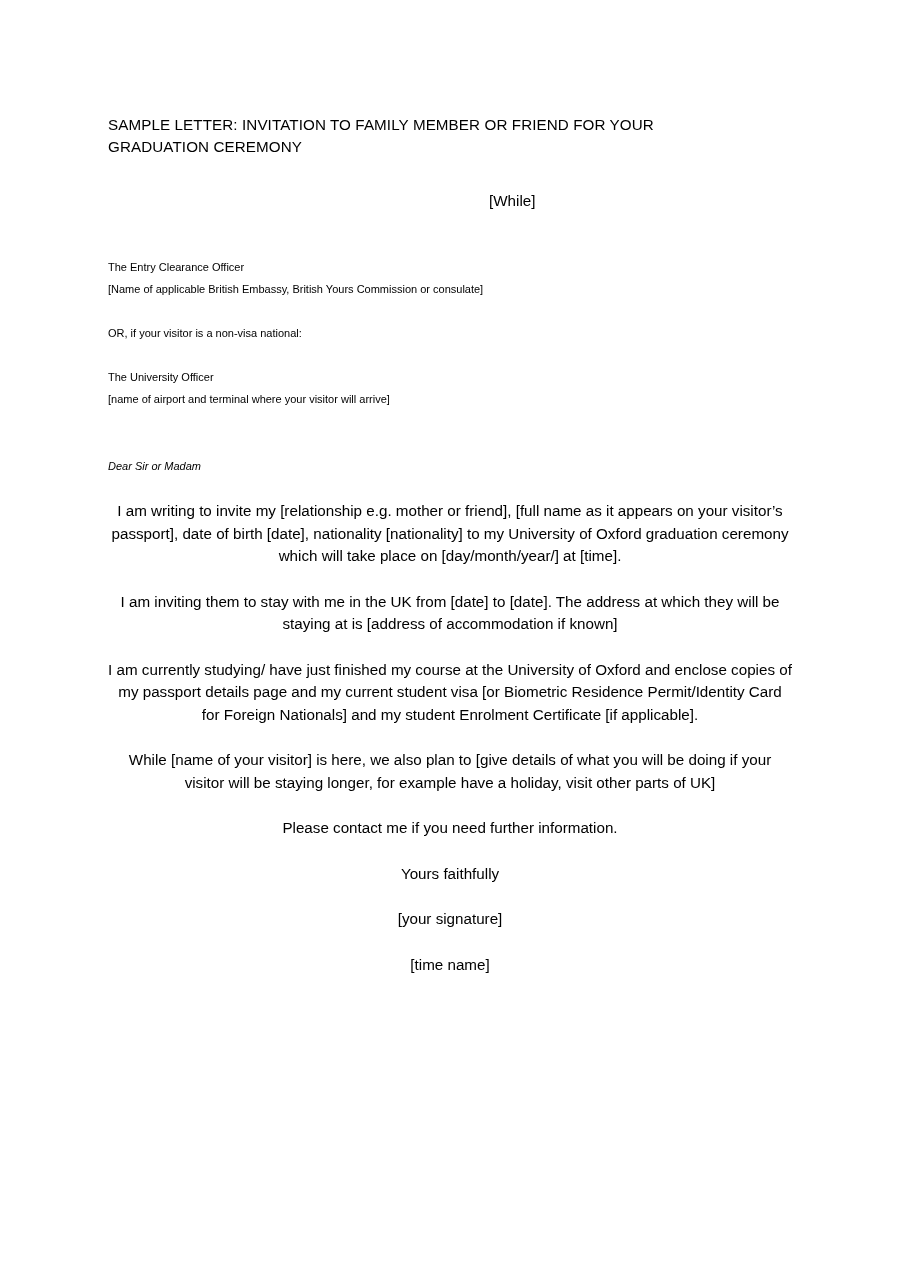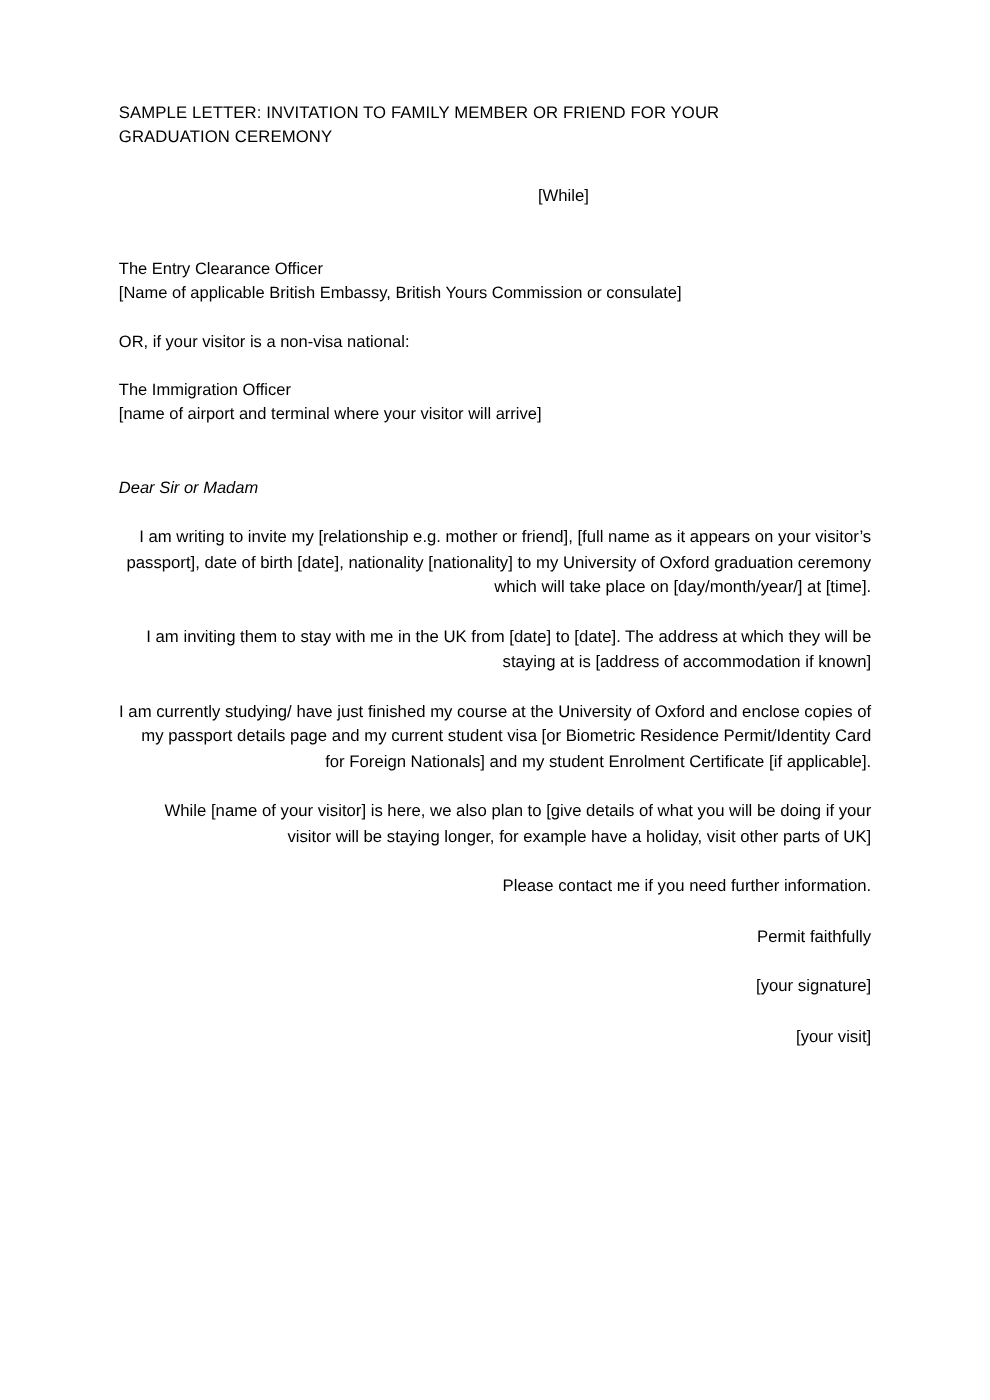--- a/index.html
+++ b/index.html
@@ -17,21 +17,21 @@
   .page {
     position: relative;
     width: 900px;
     height: 1273px;
     background: #ffffff;
     box-sizing: border-box;
   }
   .content {
     position: absolute;
     left: 108px;
-    top: 92px;
+    top: 114px;
     width: 684px;
   }
   .title {
     font-size: 15.2px;
     line-height: 22px;
     letter-spacing: 0.1px;
     margin: 0;
     font-weight: normal;
     width: 620px;
   }
@@ -40,38 +40,38 @@
     margin-left: 381px;
     width: 303px;
     font-size: 15.2px;
     line-height: 22px;
   }
   .addr-line {
     display: block;
   }
   .block {
     margin-top: 22px;
-    font-size: 15px;
+    font-size: 11px;
     line-height: 22px;
   }
   .block .line {
     display: block;
   }
   .gap-lg {
     margin-top: 44px;
   }
   .gap-xl {
     margin-top: 45px;
     font-style: italic;
   }
   .para {
     margin-top: 23px;
     font-size: 15.2px;
     line-height: 22.5px;
-    text-align: right;
+    text-align: center;
   }
   .sig-space {
     margin-top: 23px;
   }
 </style>
 </head>
 <body>
 
 <div class="page">
   <div class="content">
@@ -83,30 +83,30 @@
     </div>
 
     <div class="block gap-lg">
       <span class="line">The Entry Clearance Officer</span>
       <span class="line">[Name of applicable British Embassy, British Yours Commission or consulate]</span>
     </div>
 
     <div class="block">OR, if your visitor is a non-visa national:</div>
 
     <div class="block">
-      <span class="line">The Immigration Officer</span>
+      <span class="line">The University Officer</span>
       <span class="line">[name of airport and terminal where your visitor will arrive]</span>
     </div>
 
     <div class="block gap-xl">Dear Sir or Madam</div>
 
     <p class="para">I am writing to invite my [relationship e.g. mother or friend], [full name as it appears on your visitor’s passport], date of birth [date], nationality [nationality] to my University of Oxford graduation ceremony which will take place on [day/month/year/] at [time].</p>
     <p class="para">I am inviting them to stay with me in the UK from [date] to [date]. The address at which they will be staying at is [address of accommodation if known]</p>
     <p class="para">I am currently studying/ have just finished my course at the University of Oxford and enclose copies of my passport details page and my current student visa [or Biometric Residence Permit/Identity Card for Foreign Nationals] and my student Enrolment Certificate [if applicable].</p>
     <p class="para">While [name of your visitor] is here, we also plan to [give details of what you will be doing if your visitor will be staying longer, for example have a holiday, visit other parts of UK]</p>
     <p class="para">Please contact me if you need further information.</p>
 
-    <p class="para">Permit faithfully</p>
+    <p class="para">Yours faithfully</p>
     <p class="para sig-space">[your signature]</p>
-    <p class="para sig-space">[your visit]</p>
+    <p class="para sig-space">[time name]</p>
 
   </div>
 </div>
 
 </body></html>

